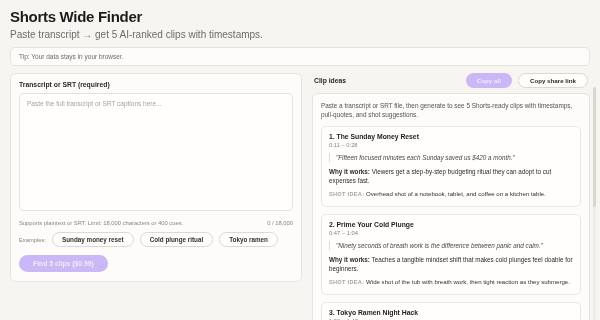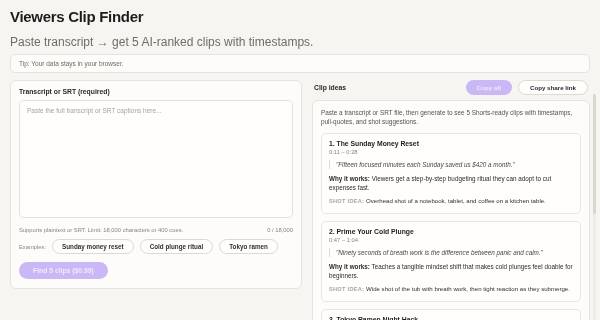--- a/index.html
+++ b/index.html
@@ -10,21 +10,21 @@
     color: #2b2a27;
     overflow: hidden;
   }
   .page { width: 600px; height: 320px; padding: 8px 10px 0 10px; position: relative; }
 
   .app-title {
     font-size: 15px; font-weight: bold; letter-spacing: -0.3px;
     color: #1d1c1a; line-height: 17px;
   }
   .app-subtitle {
-    font-size: 12px; color: #706c64; margin-top: 12px; line-height: 10px;
+    font-size: 10px; color: #706c64; margin-top: 5px; line-height: 10px;
   }
 
   .tip-bar {
     margin-top: 7px; background: #fdfcfa; border: 1px solid #e8e3da;
     border-radius: 5px; padding: 5px 8px; font-size: 6.5px; color: #6f6a61;
   }
 
   .columns { display: flex; gap: 10px; margin-top: 7px; align-items: flex-start; }
 
   
@@ -106,21 +106,21 @@
   .scrollbar-thumb {
     position: absolute; top: 0; left: 0; width: 3px; height: 120px;
     background: #dcd7cd; border-radius: 2px;
   }
 </style>
 </head>
 <body>
 
 <div class="page">
 
-  <div class="app-title">Viewers Clip Finder</div>
+  <div class="app-title">Shorts Wide Finder</div>
   <div class="app-subtitle">Paste transcript → get 5 AI-ranked clips with timestamps.</div>
 
   <div class="tip-bar">Tip: Your data stays in your browser.</div>
 
   <div class="columns">
 
     <div class="left-col">
       <div class="field-label">Transcript or SRT (required)</div>
       <textarea class="transcript-area" placeholder="Paste the full transcript or SRT captions here..." style=""></textarea>
       <div class="meta-row">

